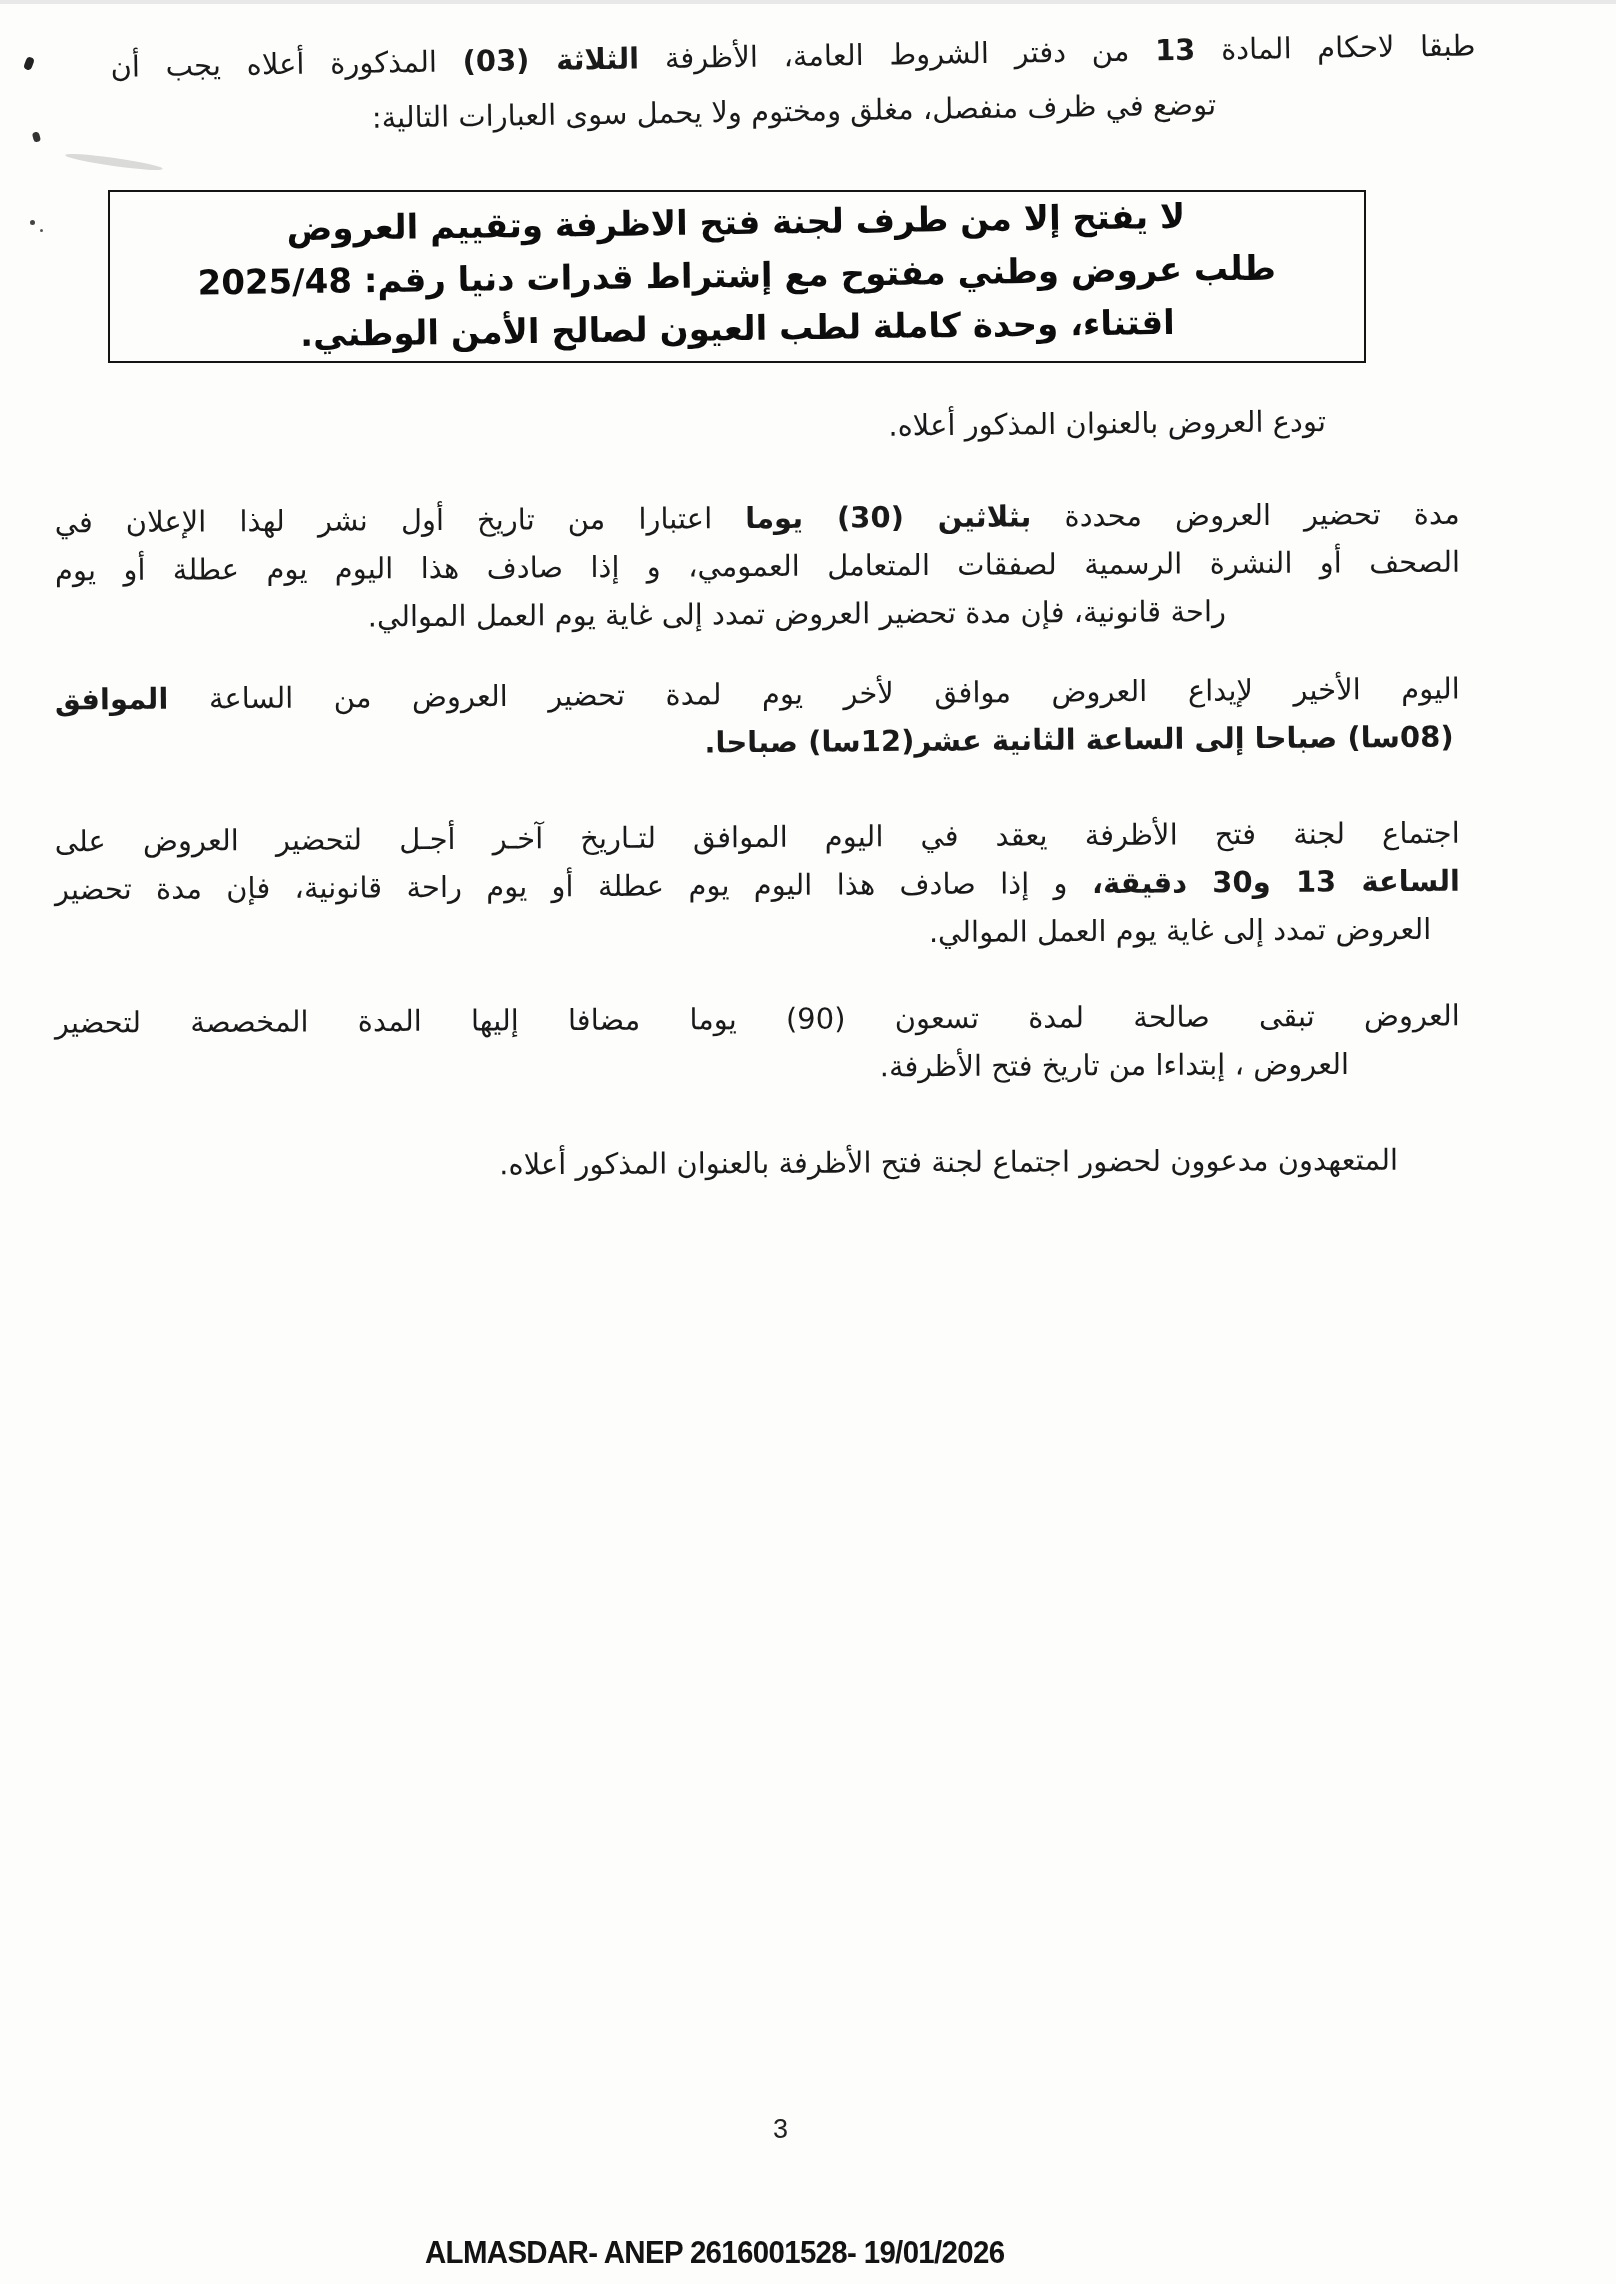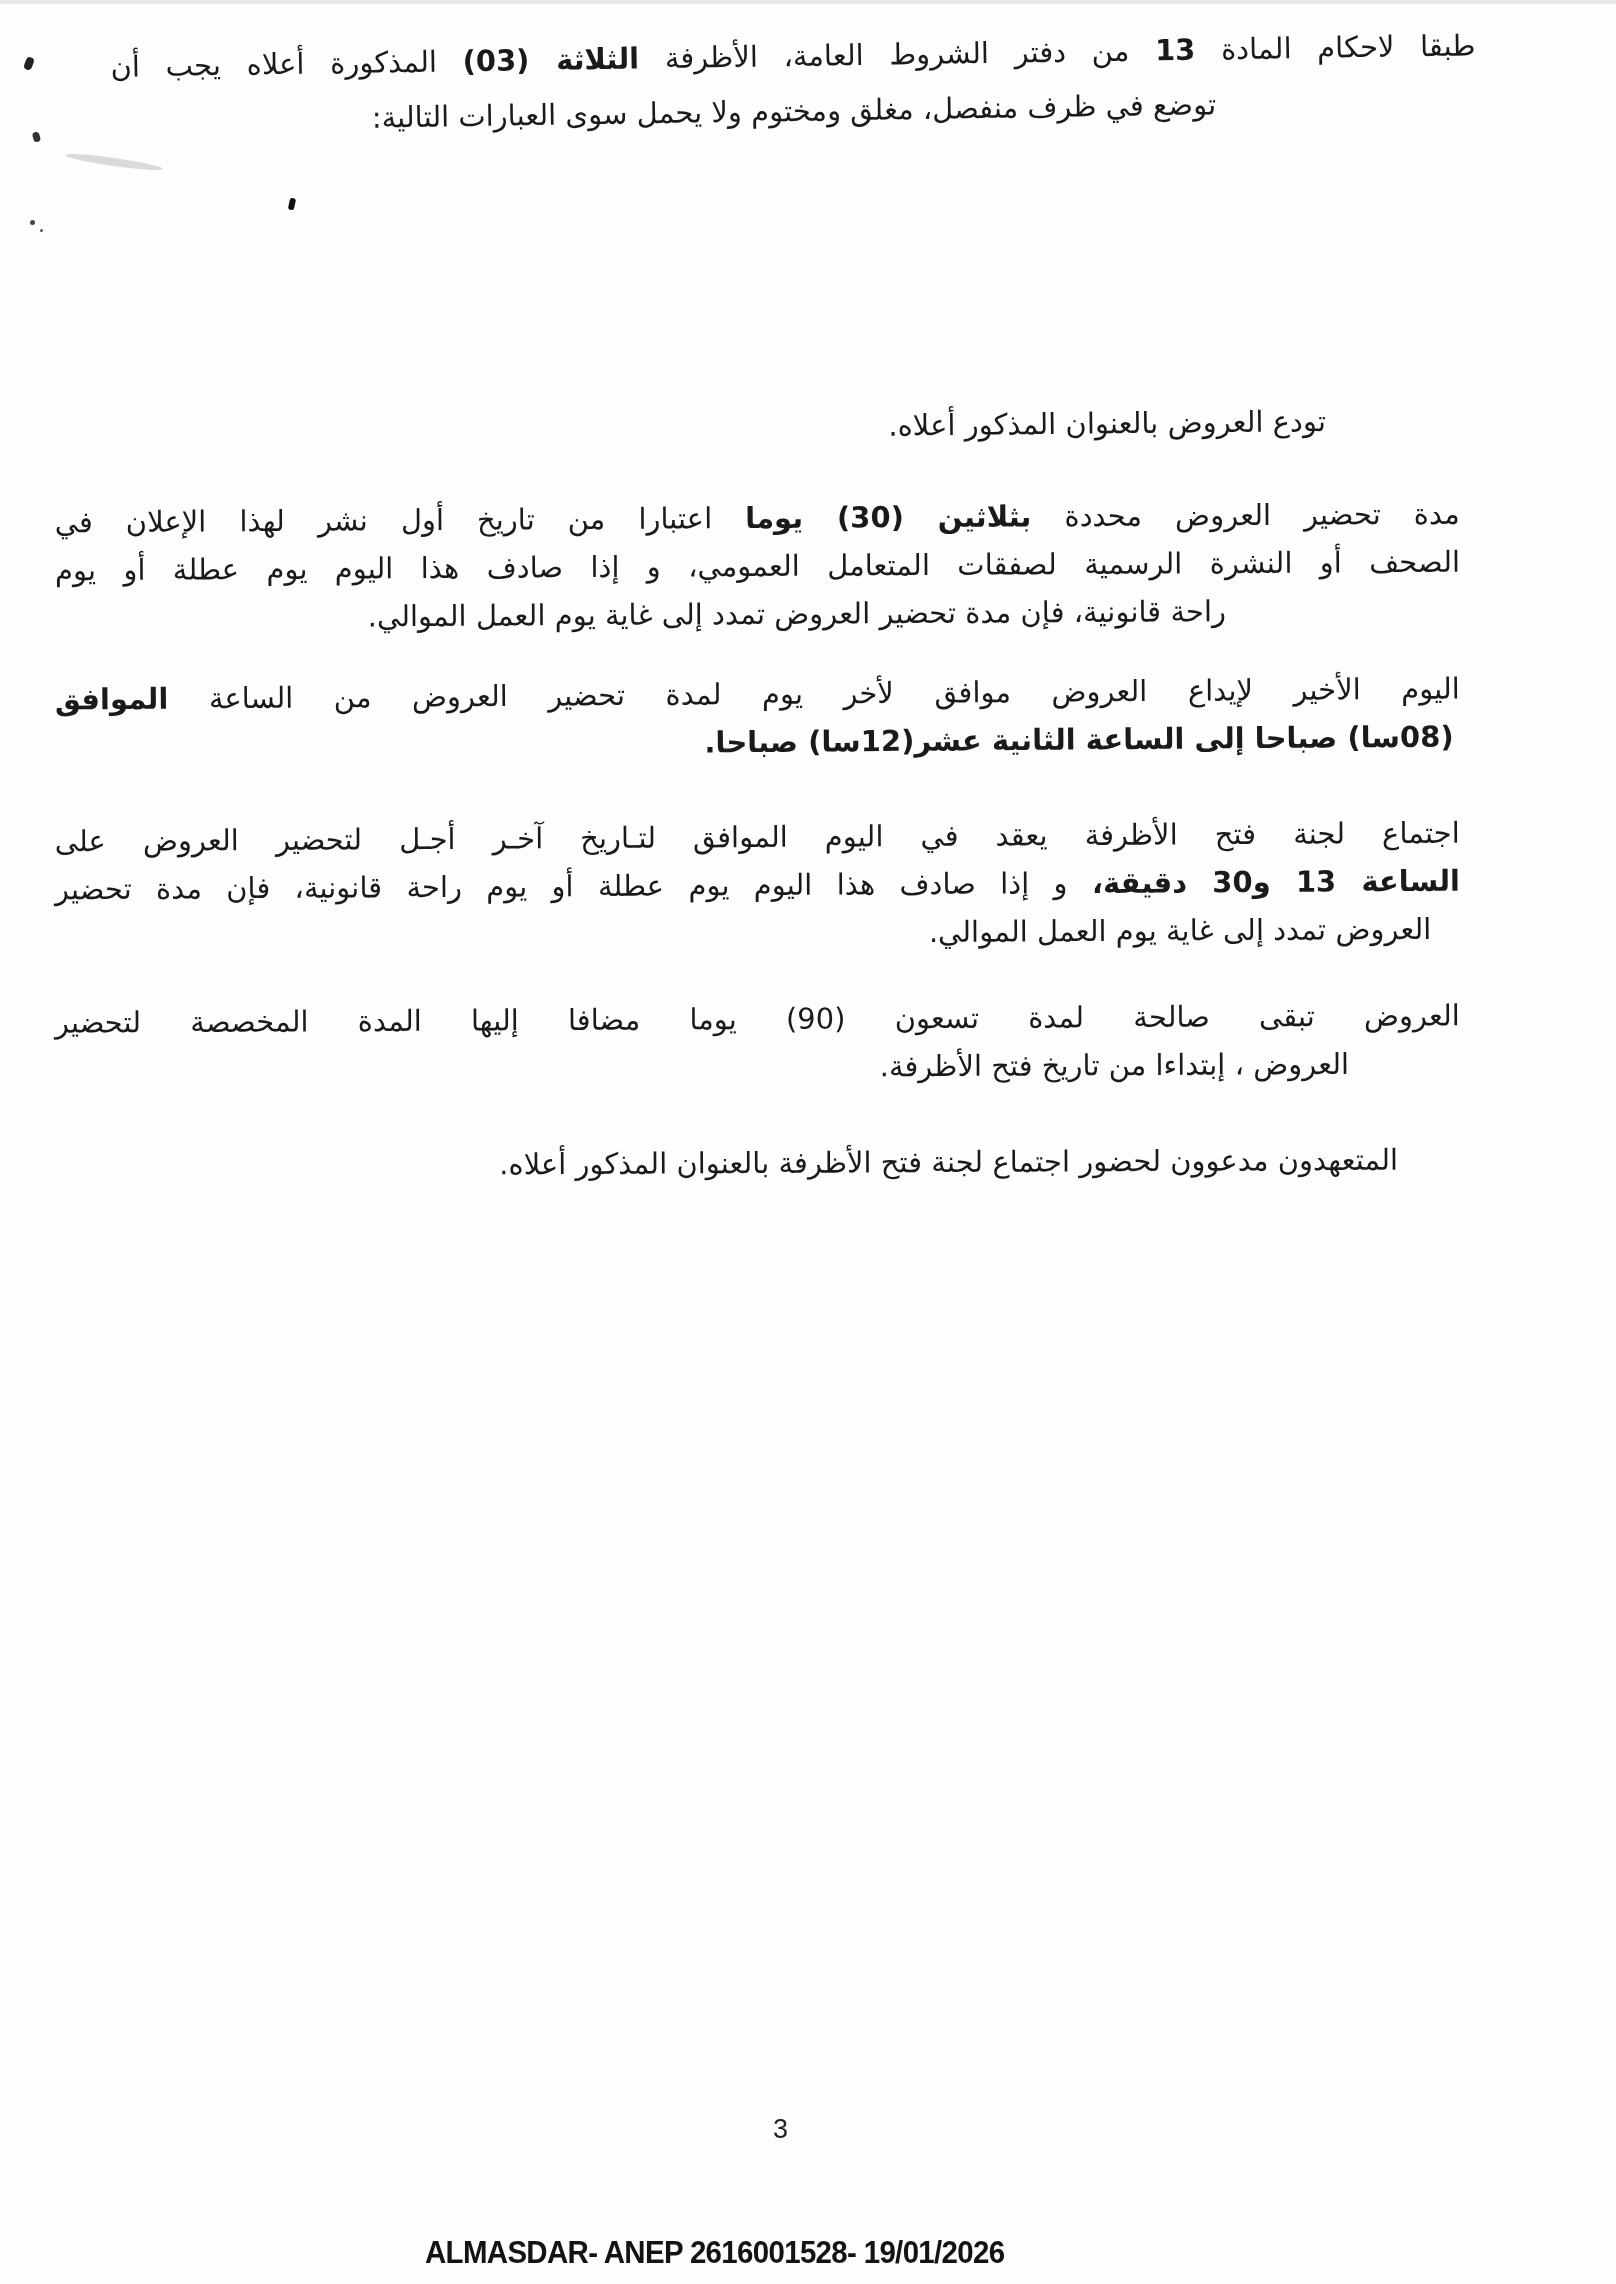--- a/index.html
+++ b/index.html
@@ -51,20 +51,27 @@
   <div class="artifact" style="left:30px;top:216px;width:5.2px;height:5.2px;border-radius:50%;background:#444;"></div>
   <div class="artifact" style="left:40px;top:225px;width:3.3px;height:3.3px;border-radius:50%;background:#555;"></div>
   <div class="artifact" style="left:65px;top:154px;width:98px;height:7.8px;border-radius:50%;background:#999;opacity:.35;transform:rotate(8deg);"></div>
   <div class="artifact" style="left:289px;top:194px;width:5.9px;height:11.7px;border-radius:2.6px;background:#111;transform:rotate(12deg);"></div>
 
   <div class="txt p1">
     <div class="line just"><span>طبقا لاحكام المادة </span><span class="b">13</span><span> من دفتر الشروط العامة، الأظرفة </span><span class="b">الثلاثة (03)</span><span> المذكورة أعلاه يجب أن</span></div>
     <div class="line center">توضع في ظرف منفصل، مغلق ومختوم ولا يحمل سوى العبارات التالية:</div>
   </div>
 
+  <div class="box">
+    <div class="boxlines">
+      <div class="line">لا يفتح إلا من طرف لجنة فتح الاظرفة وتقييم العروض</div>
+      <div class="line">طلب عروض وطني مفتوح مع إشتراط قدرات دنيا رقم: 2025/48</div>
+      <div class="line">اقتناء، وحدة كاملة لطب العيون لصالح الأمن الوطني.</div>
+    </div>
+  </div>
 
   <div class="txt p2">
     <div class="line right" style="padding-right:134px;">تودع العروض بالعنوان المذكور أعلاه.</div>
   </div>
 
   <div class="txt p3">
     <div class="line just"><span>مدة تحضير العروض محددة </span><span class="b">بثلاثين (30) يوما</span><span> اعتبارا من تاريخ أول نشر لهذا الإعلان في</span></div>
     <div class="line just">الصحف أو النشرة الرسمية لصفقات المتعامل العمومي، و إذا صادف هذا اليوم يوم عطلة أو يوم</div>
     <div class="line center" style="transform:translateX(39px);">راحة قانونية، فإن مدة تحضير العروض تمدد إلى غاية يوم العمل الموالي.</div>
   </div>

